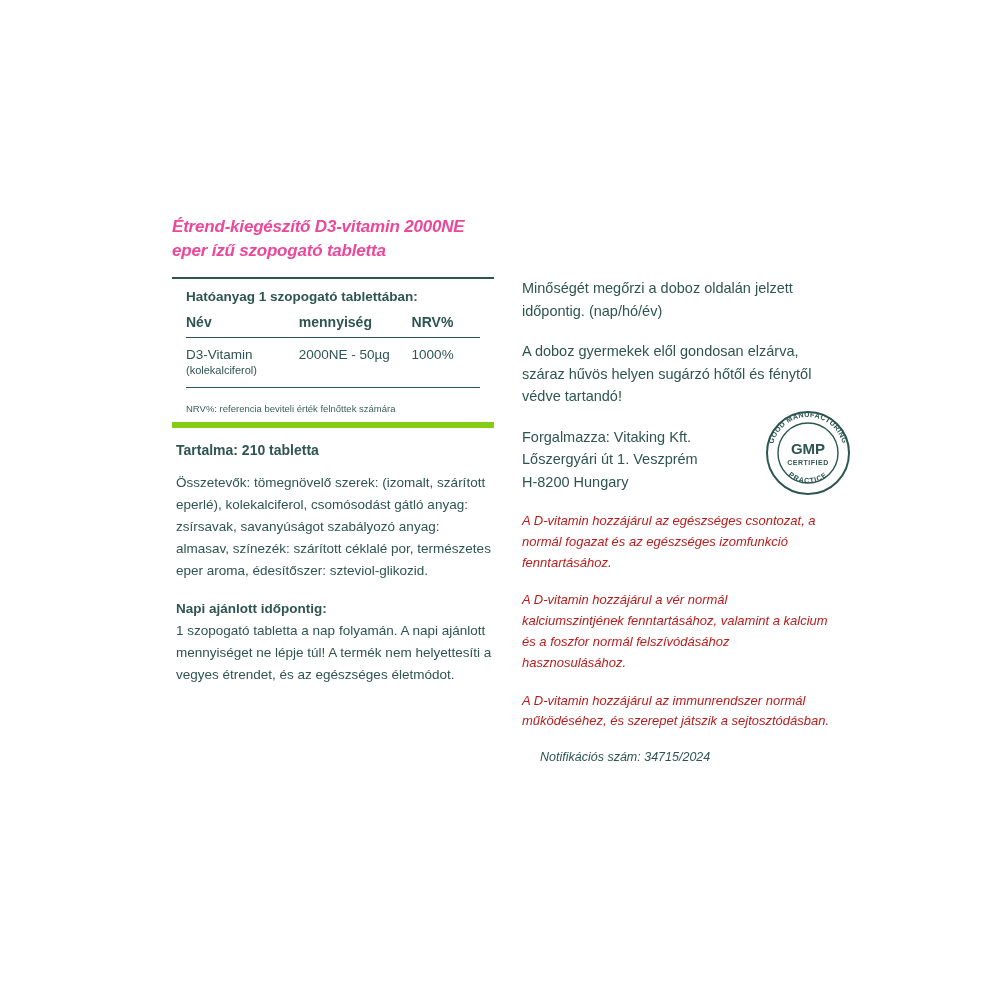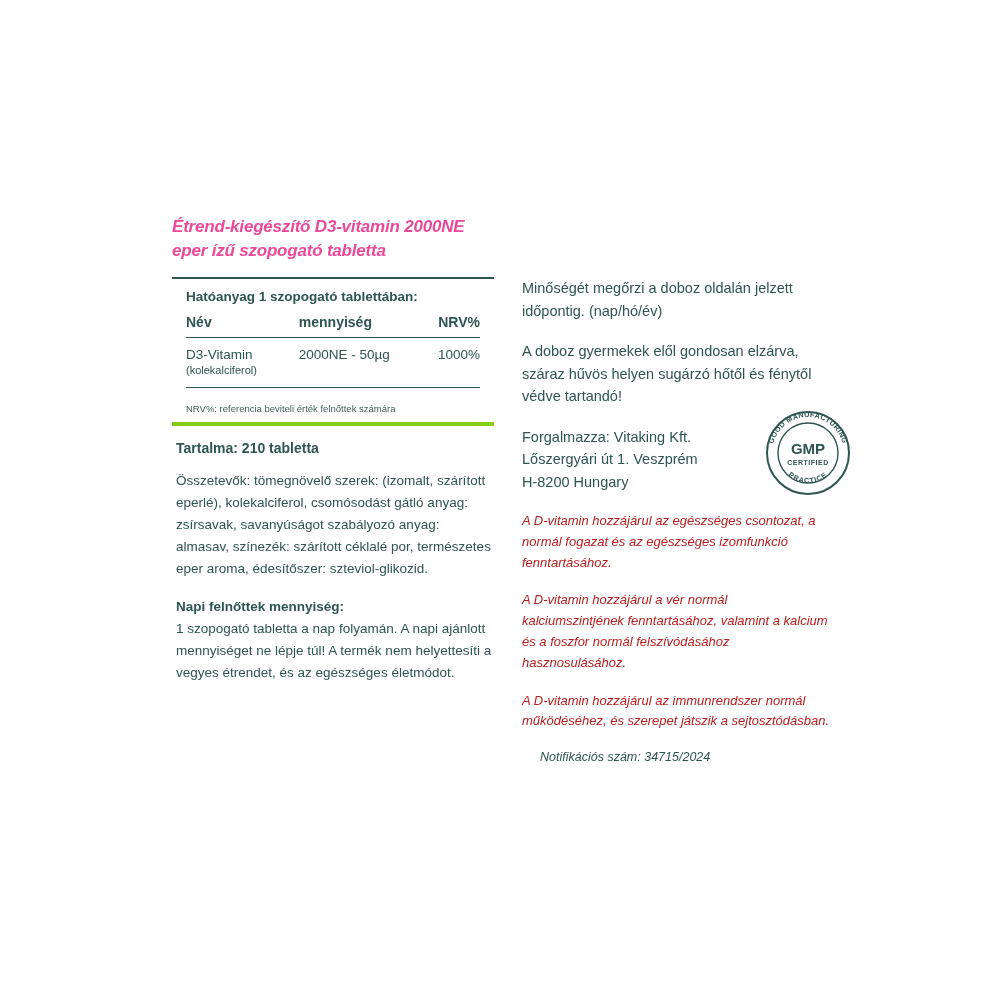--- a/index.html
+++ b/index.html
@@ -42,21 +42,21 @@
     width: 322px;
   }
   .col-right {
     width: 318px;
     position: relative;
   }
 
   
   .nutri-table {
     border-top: 2px solid #2e5550;
-    border-bottom: 4px solid #84cc16;
+    border-bottom: 6px solid #84cc16;
     padding: 10px 14px 8px 14px;
     margin-bottom: 6px;
   }
   .nutri-title {
     font-size: 13.5px;
     font-weight: bold;
     color: #2e5550;
     margin-bottom: 10px;
   }
   .nutri-head {
@@ -68,21 +68,21 @@
     padding-bottom: 7px;
   }
   .nutri-row {
     display: flex;
     font-size: 13.5px;
     color: #2e5550;
     padding-top: 9px;
   }
   .c-name { width: 122px; }
   .c-qty  { width: 122px; }
-  .c-nrv  { width: 74px; text-align: right; }
+  .c-nrv  { width: 74px; text-align: left; }
   .sub-name {
     font-size: 11px;
     color: #2e5550;
     margin-top: 1px;
   }
   .nrv-note {
     font-size: 9.5px;
     color: #3b5f59;
     border-top: 1.5px solid #2e5550;
     margin-top: 10px;
@@ -173,21 +173,21 @@
       </div>
 
       <div class="contents">Tartalma: 210 tabletta</div>
 
       <p class="block">
         <b>Összetevők:</b>
         <span>tömegnövelő szerek: (izomalt, szárított eperlé), kolekalciferol, csomósodást gátló anyag: zsírsavak, savanyúságot szabályozó anyag: almasav, színezék: szárított céklalé por, természetes eper aroma, édesítőszer: szteviol-glikozid.</span>
       </p>
 
       <p class="block">
-        <span class="head-bold">Napi felnőttek mennyiség:</span>
+        <span class="head-bold">Napi ajánlott időpontig:</span>
         <span>1 szopogató tabletta a nap folyamán. A napi ajánlott mennyiséget ne lépje túl! A termék nem helyettesíti a vegyes étrendet, és az egészséges életmódot.</span>
       </p>
 
     </div>
 
     <div class="col-right">
 
       <p class="r-block">Minőségét megőrzi a doboz oldalán jelzett időpontig. (nap/hó/év)</p>
       <p class="r-block">A doboz gyermekek elől gondosan elzárva, száraz hűvös helyen sugárzó hőtől és fénytől védve tartandó!</p>
 

